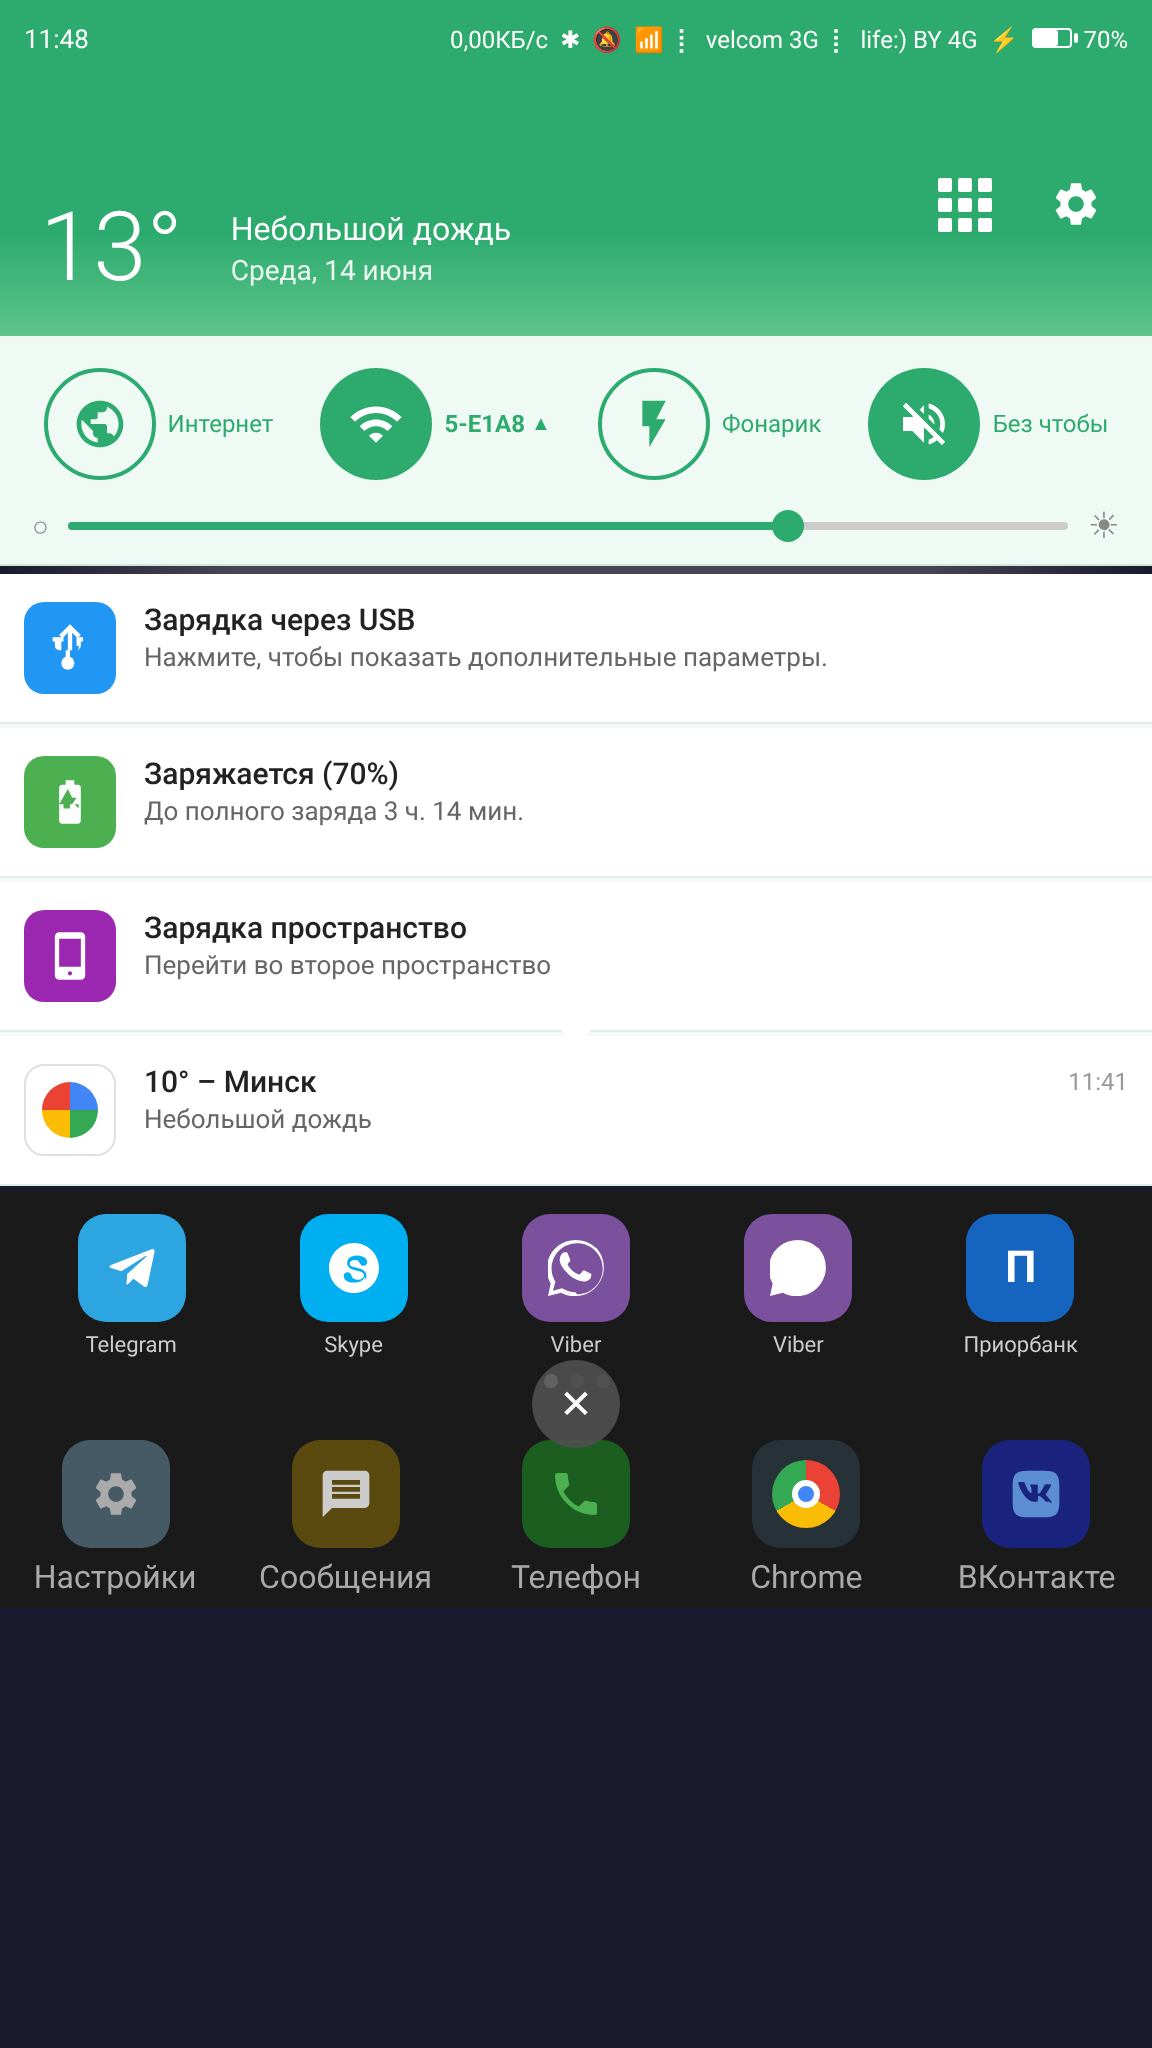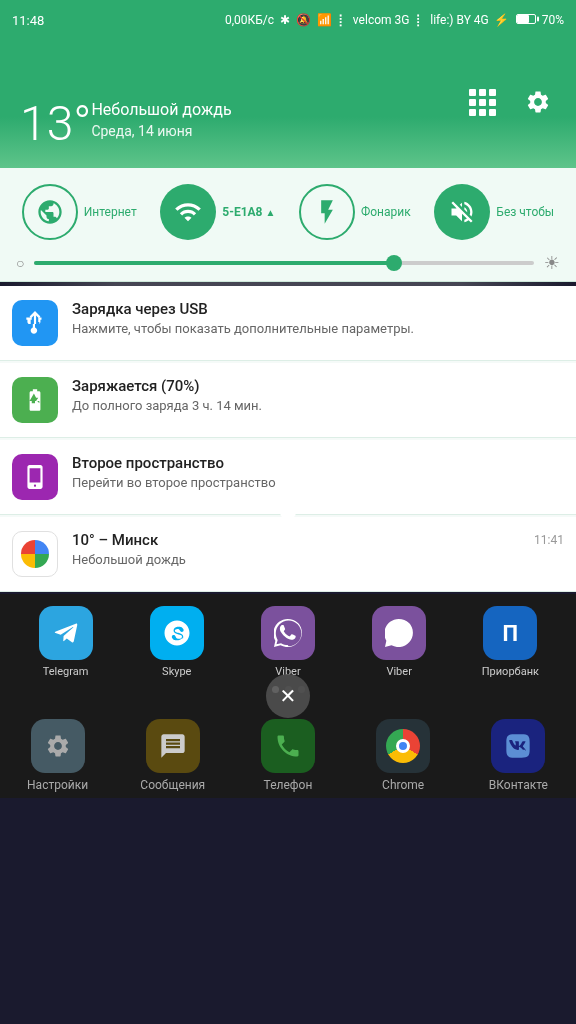--- a/index.html
+++ b/index.html
@@ -33,22 +33,22 @@
       padding: 16px 20px 20px 20px;
       color: white;
       display: flex;
       align-items: center;
       justify-content: space-between;
       min-height: 100px;
       position: relative;
     }
     .weather-left {
       display: flex;
-      align-items: flex-start;
-      gap: 0;
+      align-items: center;
+      gap: 24px;
       margin-top: 44px;
     }
     .temp {
       font-size: 48px;
       font-weight: 300;
       line-height: 1;
     }
     .weather-info { display: flex; flex-direction: column; gap: 4px; }
     .weather-desc { font-size: 16px; font-weight: 400; }
     .weather-date { font-size: 14px; opacity: 0.9; }
@@ -239,21 +239,21 @@
       min-width: 90px;
     }
     .dock-icon-wrapper {
       width: 54px; height: 54px;
       border-radius: 14px;
       display: flex; align-items: center; justify-content: center;
       font-size: 22px;
       position: relative;
       overflow: hidden;
     }
-    .dock-label { font-size: 12px; color: #aaa; }
+    .dock-label { font-size: 16px; color: #aaa; }
 
     
     .close-overlay {
       position: absolute;
       bottom: 80px;
       left: 50%;
       transform: translateX(-50%);
       width: 44px; height: 44px;
       background: rgba(80,80,80,0.9);
       border-radius: 50%;
@@ -449,21 +449,21 @@
     </div>
   </div>
 
   <div class="notif-item">
     <div class="notif-icon space">
       <svg width="26" height="26" viewBox="0 0 24 24" fill="white">
         <path d="M17 1H7c-1.1 0-2 .9-2 2v18c0 1.1.9 2 2 2h10c1.1 0 2-.9 2-2V3c0-1.1-.9-2-2-2zm-5 20c-.55 0-1-.45-1-1s.45-1 1-1 1 .45 1 1-.45 1-1 1zm5-4H7V4h10v13z"></path>
       </svg>
     </div>
     <div class="notif-content">
-      <div class="notif-title">Второе пространство</div>
+      <div class="notif-title">Зарядка пространство</div>
       <div class="notif-desc">Перейти во второе пространство</div>
     </div>
   </div>
 
   <div class="notif-item">
     <div class="notif-icon google">
       <div class="g-circle">
         <div class="g-center"></div>
       </div>
     </div>

